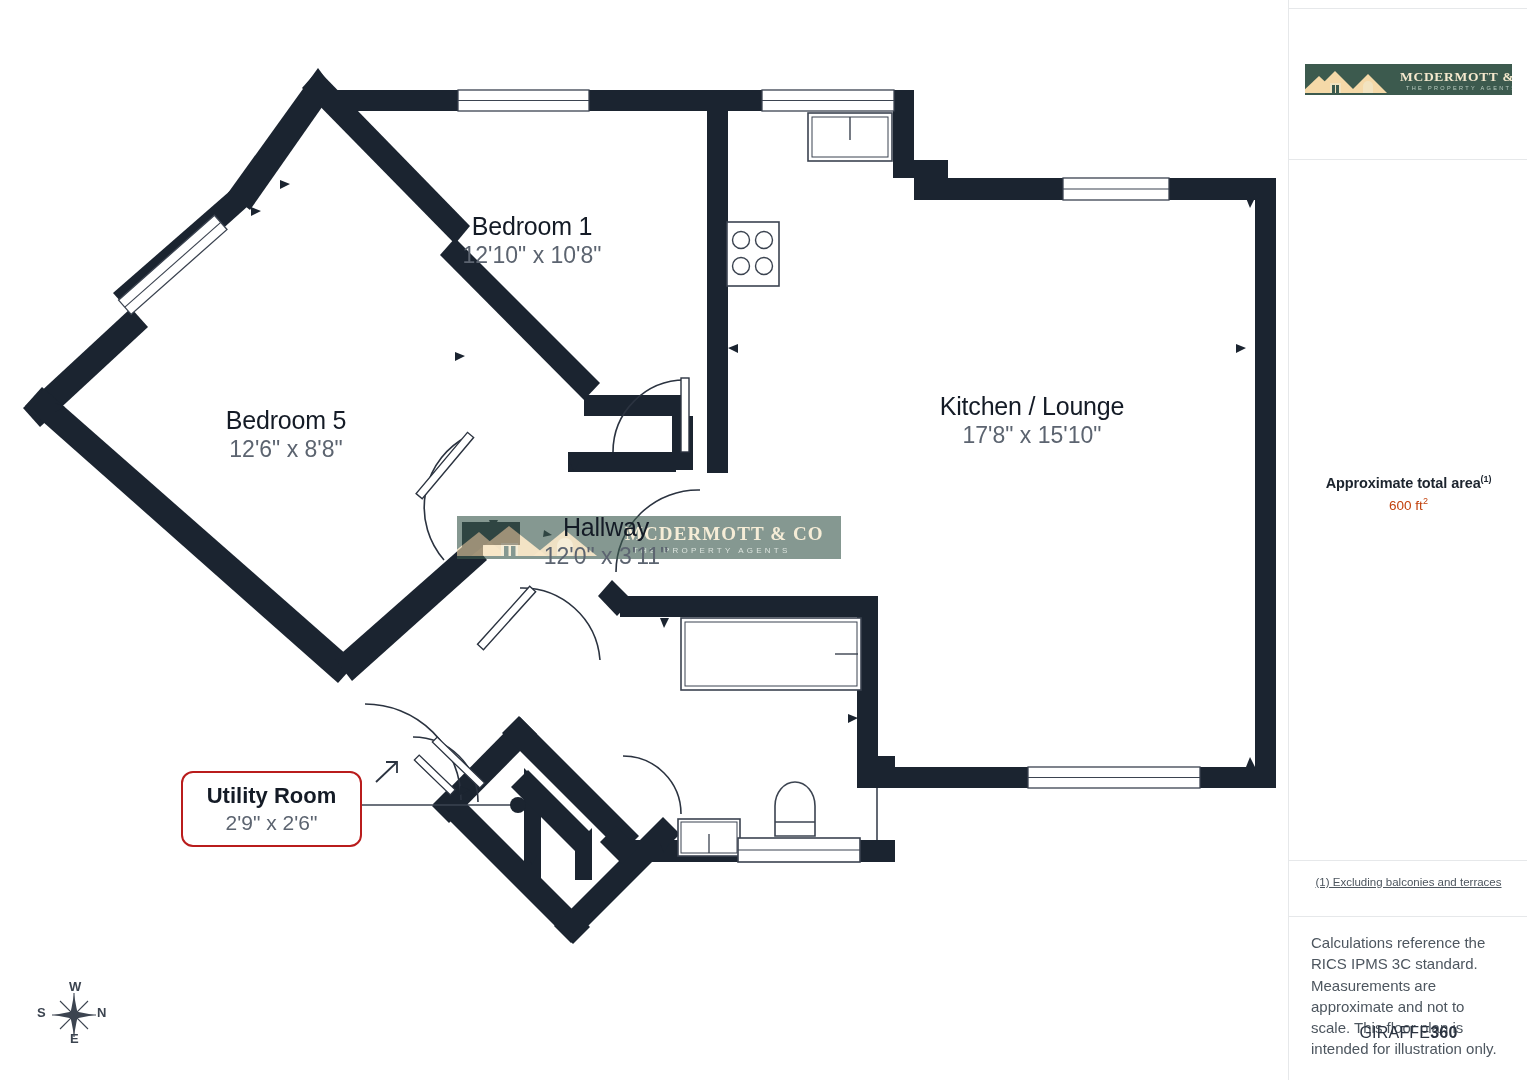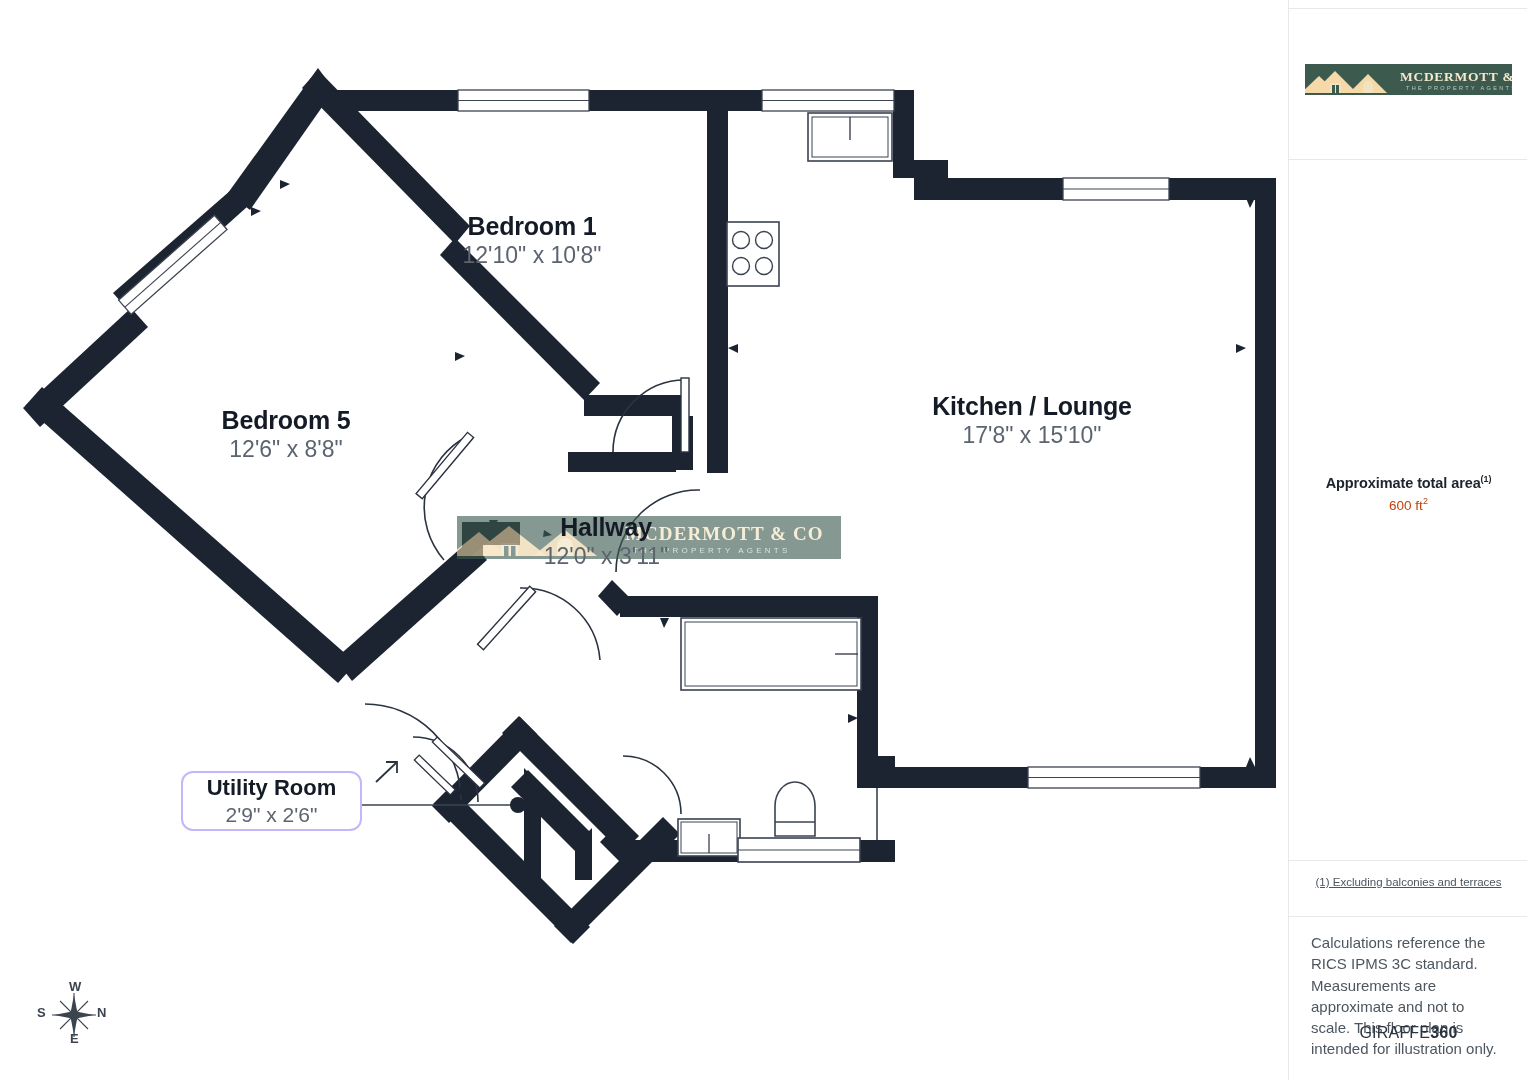--- a/index.html
+++ b/index.html
@@ -10,30 +10,30 @@
   }
   #page{position:absolute;left:0;top:0;width:1527px;height:1080px;background:#fff;}
 
   
   #plan-canvas{position:absolute;left:0;top:0;width:1288px;height:1080px;}
   #plan-svg{position:absolute;left:0;top:0;}
 
   
   .room-label{position:absolute;text-align:center;line-height:1.12;white-space:nowrap;}
   .room-label .rl-name{
-    font-size:25px;font-weight:bold;color:#141b26;letter-spacing:-0.2px;
+    font-size:25px;font-weight:normal;color:#141b26;letter-spacing:-0.2px;
   }
   .room-label .rl-dim{
     font-size:23px;font-weight:normal;color:#5c6470;letter-spacing:0px;margin-top:3px;
   }
 
   
   #utility-callout{
-    position:absolute;left:181px;top:771px;width:181px;height:60px;
-    border:2px solid #c4b5fd;border-radius:12px;background:#fff;
+    position:absolute;left:181px;top:771px;width:181px;height:76px;
+    border:2px solid #b91c1c;border-radius:12px;background:#fff;
     display:flex;flex-direction:column;align-items:center;justify-content:center;
     line-height:1.1;box-sizing:border-box;
   }
   #utility-callout .rl-name{font-size:22px;font-weight:bold;color:#141b26;}
   #utility-callout .rl-dim{font-size:21px;color:#5c6470;margin-top:2px;}
 
   
   #plan-watermark{
     position:absolute;left:457px;top:516px;width:384px;height:43px;
     opacity:0.62;pointer-events:none;overflow:hidden;

